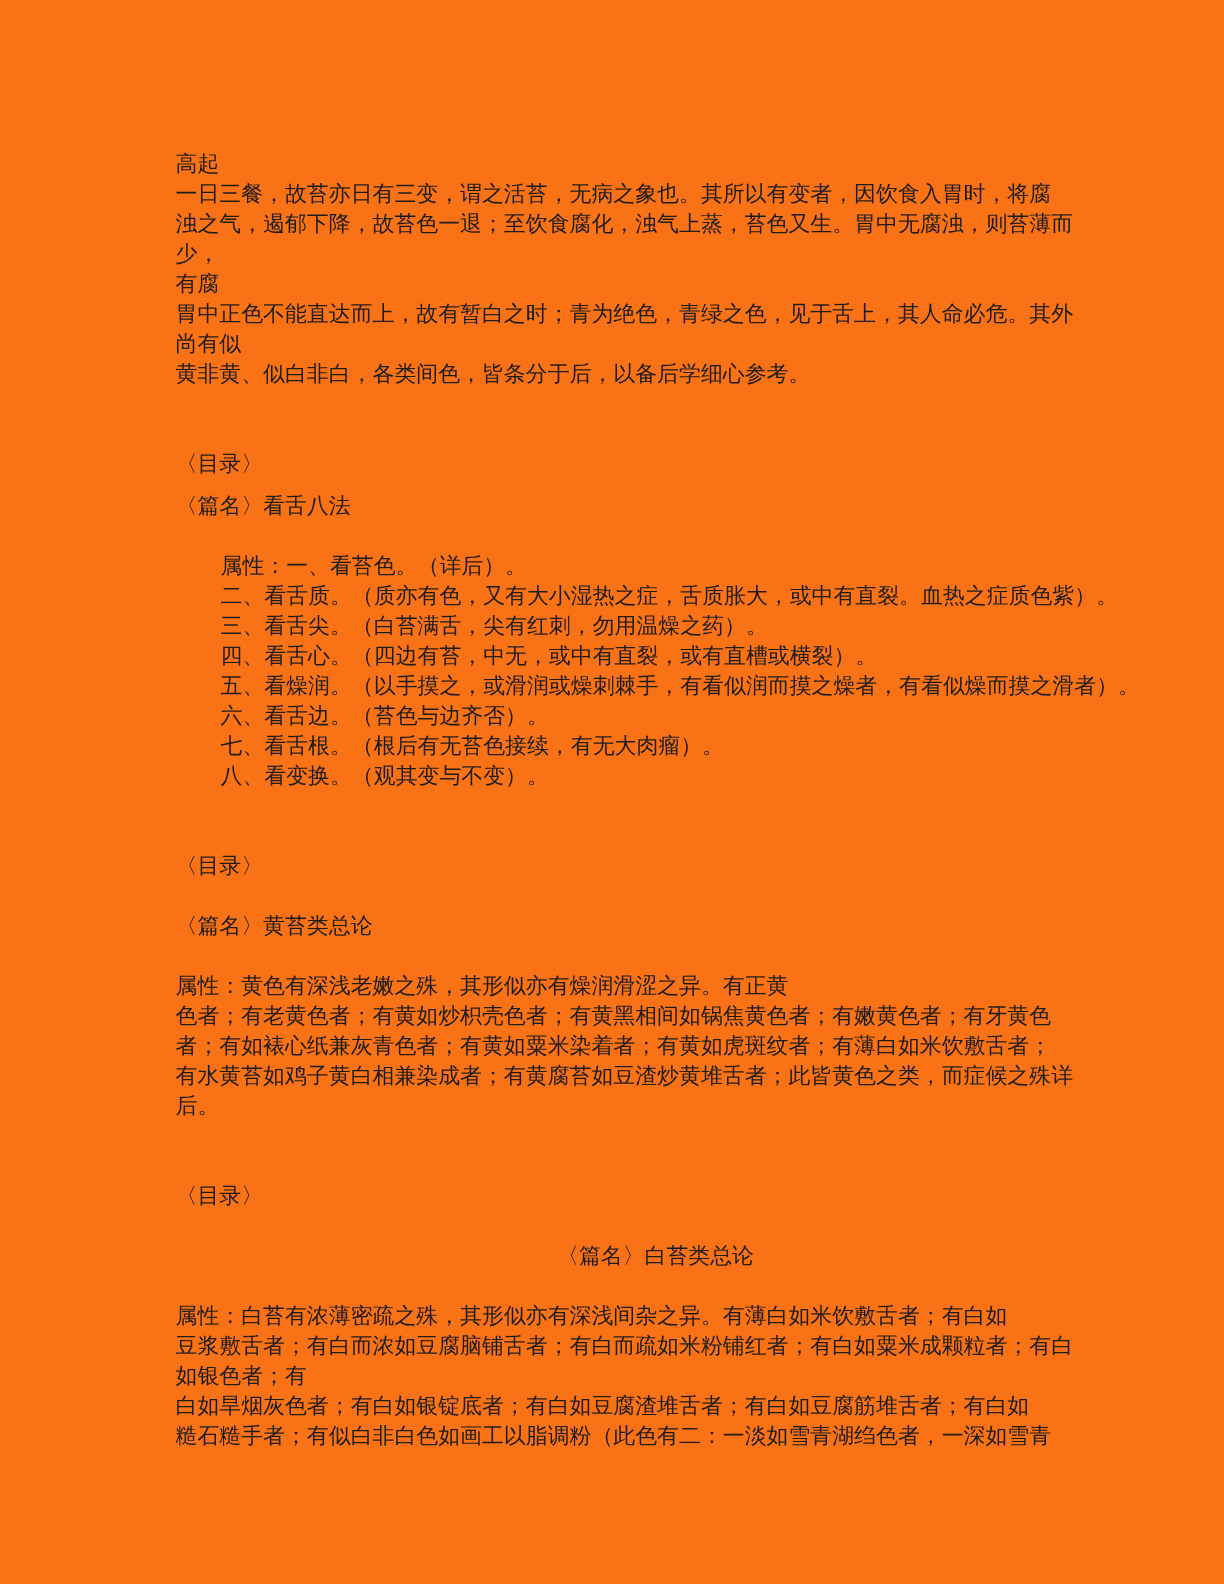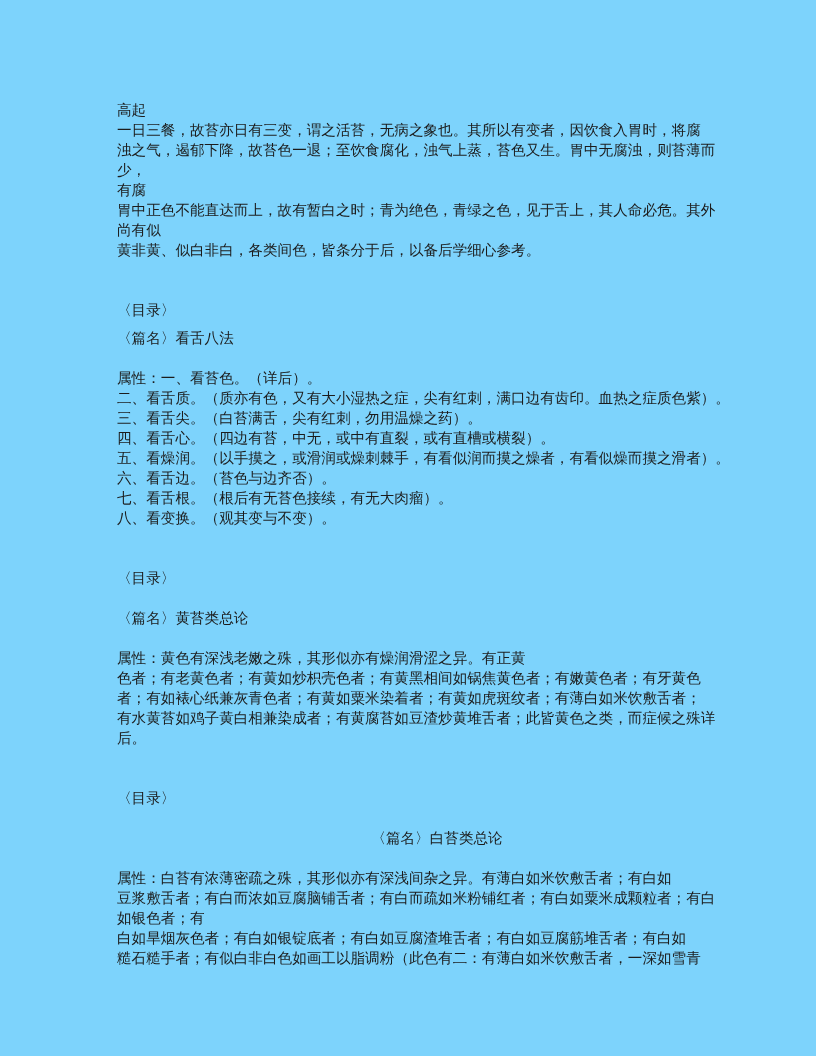--- a/index.html
+++ b/index.html
@@ -29,41 +29,41 @@
   .line {
     height: 20px;
     line-height: 20px;
     white-space: nowrap;
     letter-spacing: 0;
   }
 </style>
 </head>
 <body>
 
-<div class="page" style="background: #7dd3fc;">
+<div class="page" style="background: #f97316;">
   <div class="content" id="content" style="color: rgb(28, 28, 28);">
       <div class="block" style="margin-top: 0px;">
         <div class="line">高起</div>
         <div class="line">一日三餐，故苔亦日有三变，谓之活苔，无病之象也。其所以有变者，因饮食入胃时，将腐</div>
         <div class="line">浊之气，遏郁下降，故苔色一退；至饮食腐化，浊气上蒸，苔色又生。胃中无腐浊，则苔薄而</div>
         <div class="line">少，</div>
         <div class="line">有腐</div>
         <div class="line">胃中正色不能直达而上，故有暂白之时；青为绝色，青绿之色，见于舌上，其人命必危。其外</div>
         <div class="line">尚有似</div>
         <div class="line">黄非黄、似白非白，各类间色，皆条分于后，以备后学细心参考。</div>
       </div>
       <div class="block" style="margin-top: 40px;">
         <div class="line">〈目录〉</div>
       </div>
       <div class="block" style="margin-top: 8px;">
         <div class="line">〈篇名〉看舌八法</div>
       </div>
-      <div class="block" style="margin-top: 20px;">
+      <div class="block" style="margin-top: 20px; margin-left: 30px;">
         <div class="line">属性：一、看苔色。（详后）。</div>
-        <div class="line">二、看舌质。（质亦有色，又有大小湿热之症，尖有红刺，满口边有齿印。血热之症质色紫）。</div>
+        <div class="line">二、看舌质。（质亦有色，又有大小湿热之症，舌质胀大，或中有直裂。血热之症质色紫）。</div>
         <div class="line">三、看舌尖。（白苔满舌，尖有红刺，勿用温燥之药）。</div>
         <div class="line">四、看舌心。（四边有苔，中无，或中有直裂，或有直槽或横裂）。</div>
         <div class="line">五、看燥润。（以手摸之，或滑润或燥刺棘手，有看似润而摸之燥者，有看似燥而摸之滑者）。</div>
         <div class="line">六、看舌边。（苔色与边齐否）。</div>
         <div class="line">七、看舌根。（根后有无苔色接续，有无大肉瘤）。</div>
         <div class="line">八、看变换。（观其变与不变）。</div>
       </div>
       <div class="block" style="margin-top: 40px;">
         <div class="line">〈目录〉</div>
       </div>
@@ -81,16 +81,16 @@
         <div class="line">〈目录〉</div>
       </div>
       <div class="block" style="margin-top: 20px; text-align: center;">
         <div class="line">〈篇名〉白苔类总论</div>
       </div>
       <div class="block" style="margin-top: 20px;">
         <div class="line">属性：白苔有浓薄密疏之殊，其形似亦有深浅间杂之异。有薄白如米饮敷舌者；有白如</div>
         <div class="line">豆浆敷舌者；有白而浓如豆腐脑铺舌者；有白而疏如米粉铺红者；有白如粟米成颗粒者；有白</div>
         <div class="line">如银色者；有</div>
         <div class="line">白如旱烟灰色者；有白如银锭底者；有白如豆腐渣堆舌者；有白如豆腐筋堆舌者；有白如</div>
-        <div class="line">糙石糙手者；有似白非白色如画工以脂调粉（此色有二：有薄白如米饮敷舌者，一深如雪青</div>
+        <div class="line">糙石糙手者；有似白非白色如画工以脂调粉（此色有二：一淡如雪青湖绉色者，一深如雪青</div>
       </div>
     </div>
 </div>
 
 </body></html>

